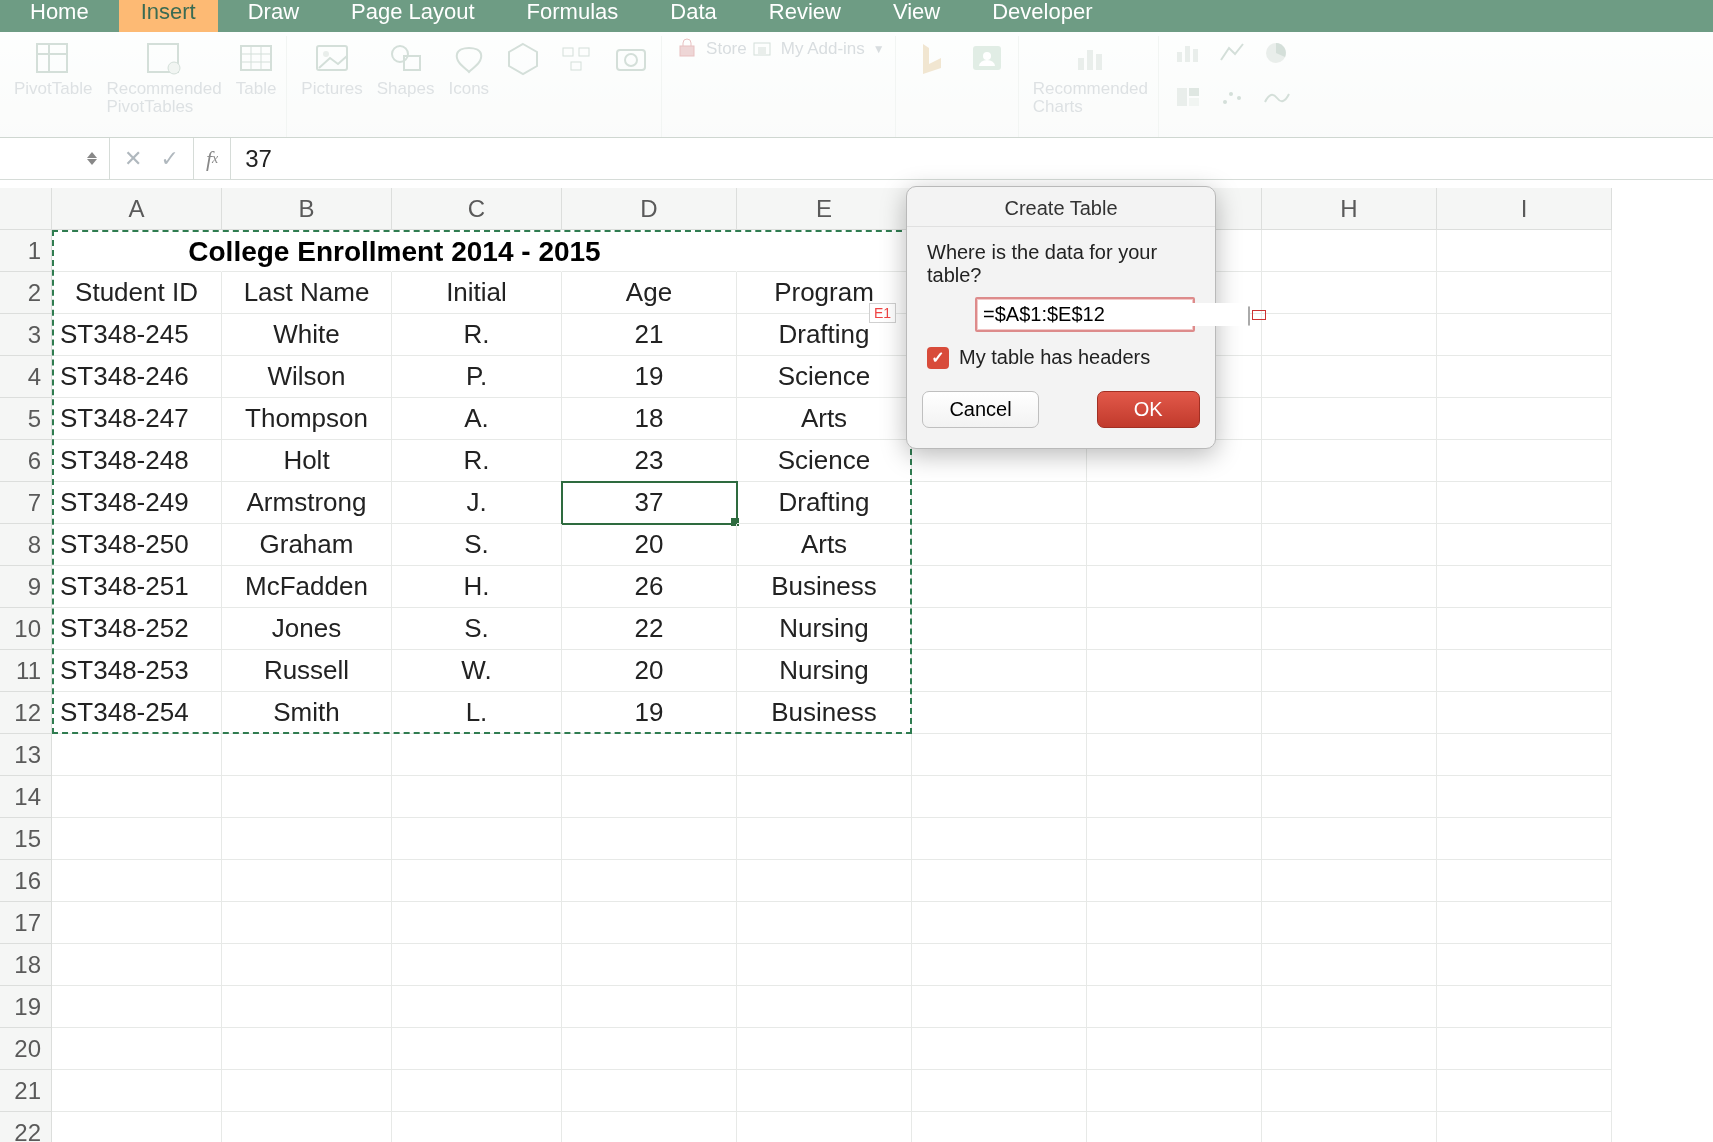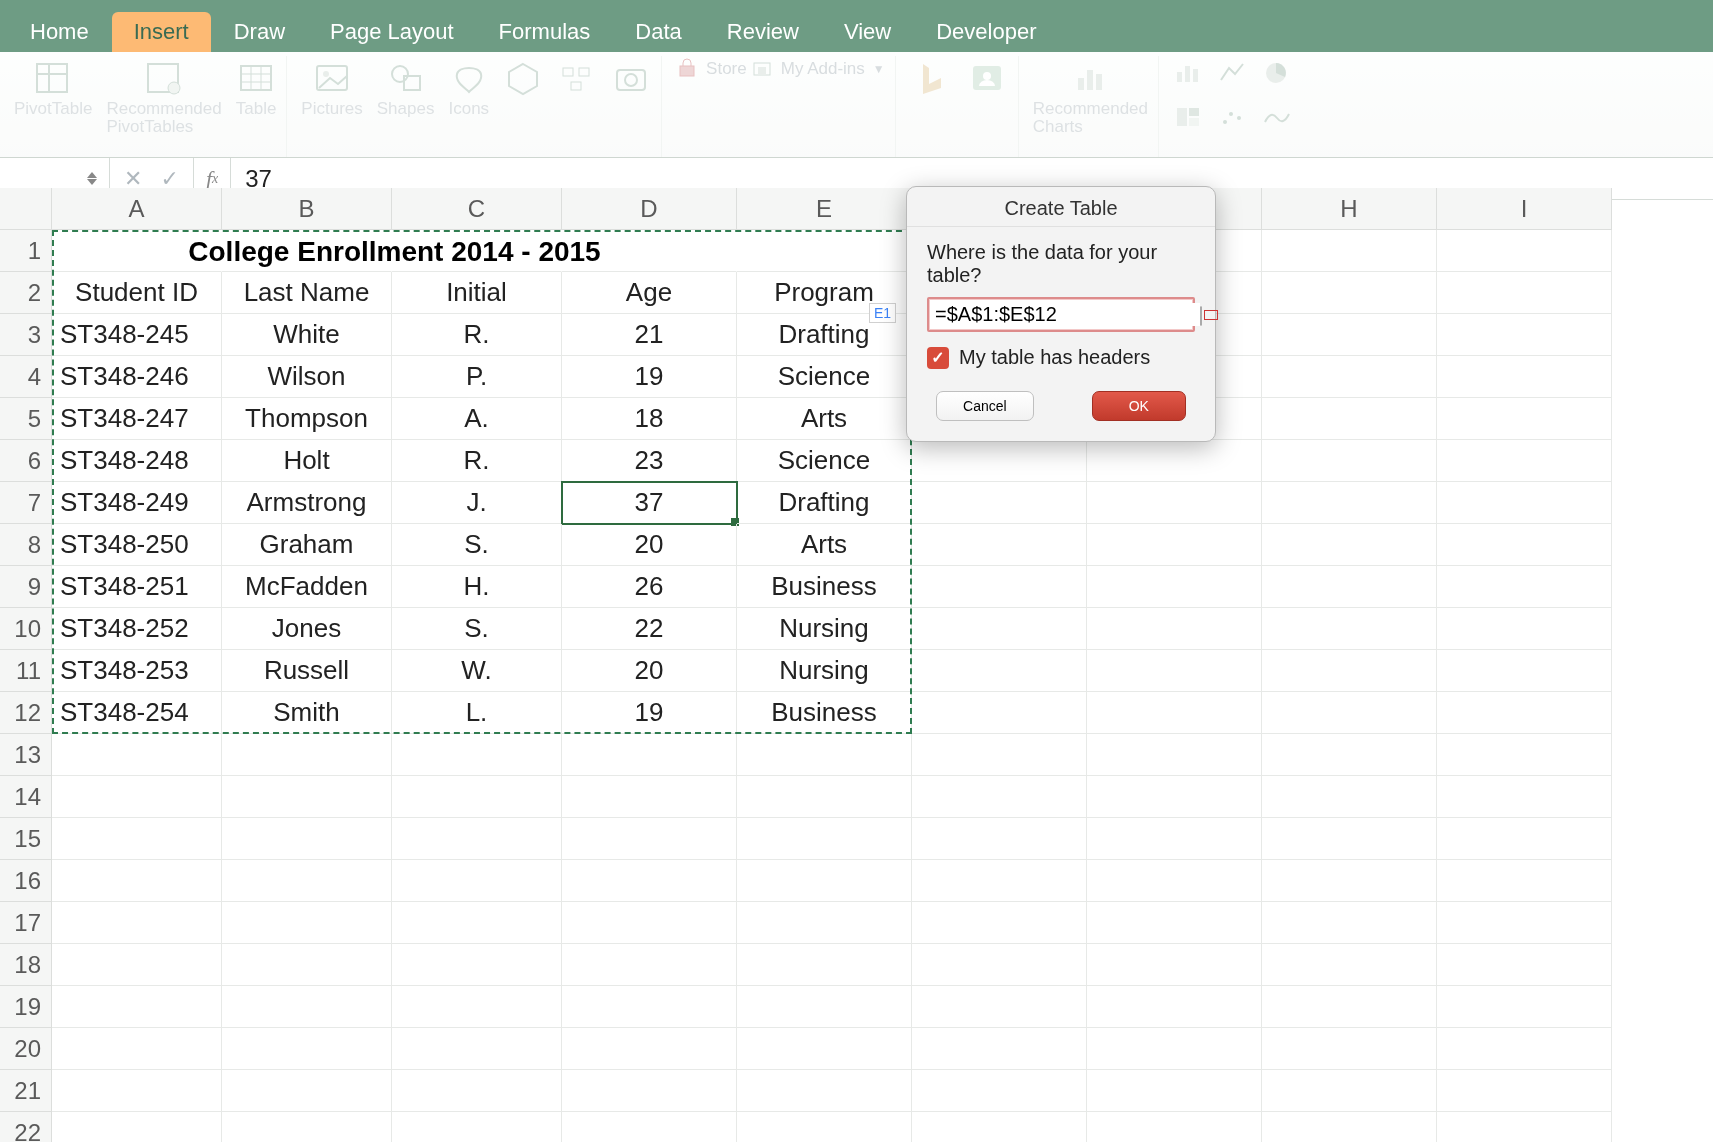--- a/index.html
+++ b/index.html
@@ -8,24 +8,24 @@
     background: #fff;
     width: 1713px;
     height: 1142px;
     overflow: hidden;
     position: relative;
   }
   
   .tabstrip {
     display: flex;
     align-items: flex-end;
-    height: 52px;
+    height: 32px;
     background: #6e9c84;
     padding: 0 8px;
-    gap: 1px;
+    gap: 8px;
   }
   .tabstrip .tab {
     color: #fff;
     font-size: 22px;
     padding: 7px 22px;
     cursor: pointer;
     border-top-left-radius: 6px;
     border-top-right-radius: 6px;
   }
   .tabstrip .tab.active {
@@ -153,50 +153,51 @@
   }
   .dialog .dbody{padding:14px 20px 4px;}
   .dialog .prompt{margin-bottom:10px;font-size:20px;}
   .dialog .rangebox{
     display:flex;align-items:flex-end;
     border:2px solid #dd8b8b;
     background:#fff;
     padding:4px 6px;
     border-radius:2px;
     box-shadow: inset 0 0 0 1px #f3c8c8;
+    margin-left: 48px;
   }
   .dialog .rangebox input{
     flex:1;border:none;outline:none;font-size:20px;font-family:Arial;
   }
   .dialog .rangebox .picker{
     width:22px;height:20px;
     background:linear-gradient(#fff,#eee);
     border:1px solid #aaa;border-radius:3px;
     position:relative;
   }
   .dialog .rangebox .picker::before{
     content:"";position:absolute;left:3px;top:3px;width:12px;height:8px;border:1px solid #c33;
   }
   .dialog .chkrow{display:flex;align-items:center;gap:10px;margin-top:14px;font-size:20px;}
   .dialog .chk{
     width:22px;height:22px;border-radius:4px;background:#d84b3a;
     display:flex;align-items:center;justify-content:center;color:#fff;font-size:16px;font-weight:bold;
   }
   .dialog .dbtns{display:flex;justify-content:center;gap:22px;margin-top:22px;}
   .dialog button{
-    font-size:14px;padding:6px 26px;border-radius:7px;border:1px solid #bfbfbf;
+    font-size:20px;padding:6px 26px;border-radius:7px;border:1px solid #bfbfbf;
     background:linear-gradient(#ffffff,#f2f2f2);cursor:pointer;
   }
   .dialog button.primary{
     background:linear-gradient(#e2594a,#c13a2c);color:#fff;border:1px solid #a22f23;
     padding:6px 36px;
     margin-left:36px;
   }
   .ov-e1 {
-    position:absolute;font-size:14px;color:#3b82f6;background:#fff;
+    position:absolute;font-size:14px;color:#ef4444;background:#fff;
     border:1px solid #d0d0d0;padding:1px 4px;
   }
   
   .faded::after{
     content:"";position:absolute;inset:0;background:rgba(255,255,255,.55);pointer-events:none;
   }
   svg { display:block; }
 </style>
 </head>
 <body>

